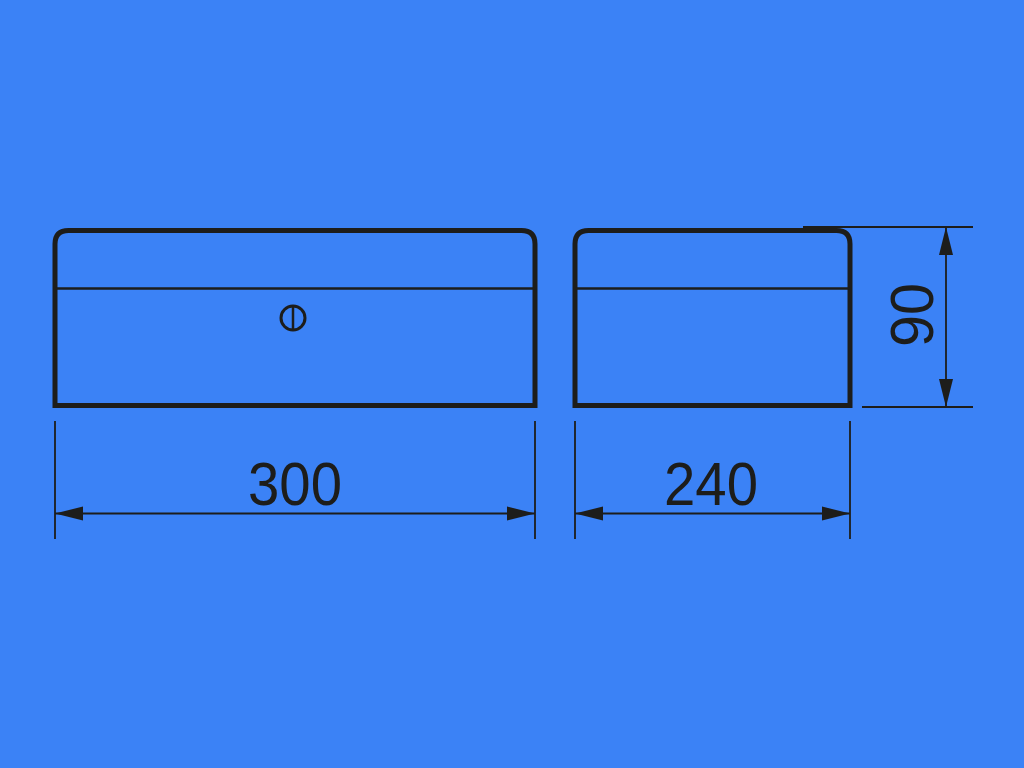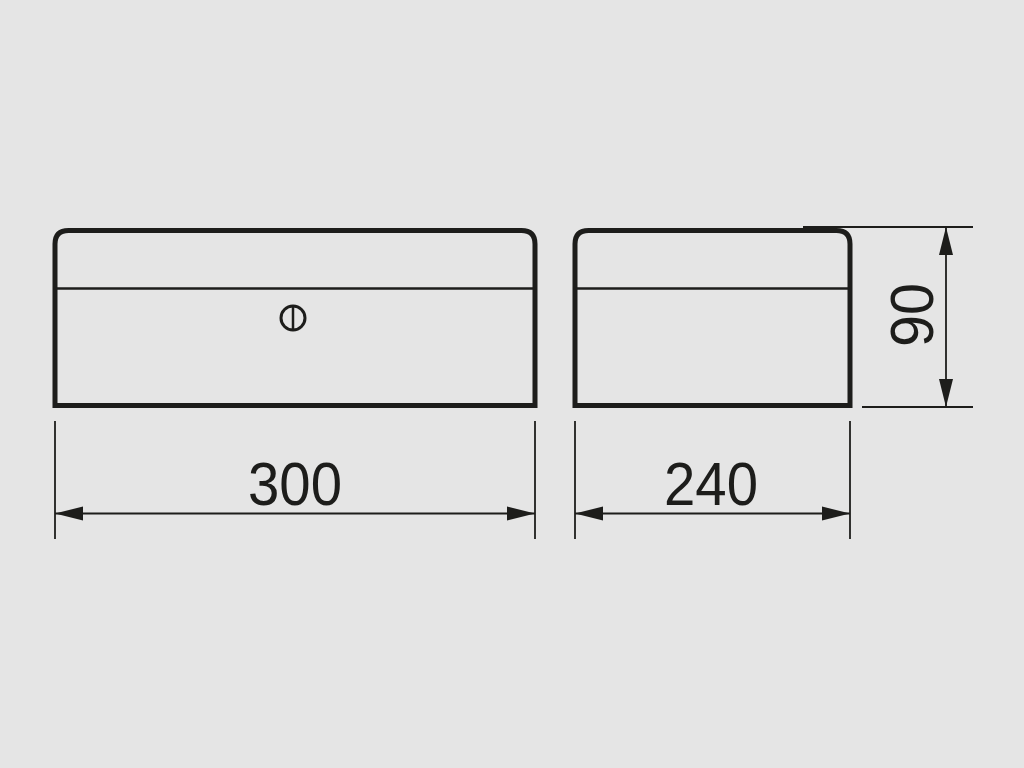--- a/index.html
+++ b/index.html
@@ -2,21 +2,21 @@
 <html><head>
 <meta charset="utf-8">
 <style>
   html, body { margin: 0; padding: 0; }
   body {
     width: 1024px; height: 768px;
     background: #ffffff;
     font-family: "Liberation Sans", sans-serif;
     overflow: hidden;
   }
-  .canvas { position: relative; width: 1024px; height: 768px; background: #e5e5e5; }
+  .canvas { position: relative; width: 1024px; height: 768px; background: #3b82f6; }
   svg { display: block; }
   .dim-label {
     font-family: "Liberation Sans", sans-serif;
     font-size: 62px;
     fill: #1d1d1b;
   }
 </style>
 </head>
 <body>
 

